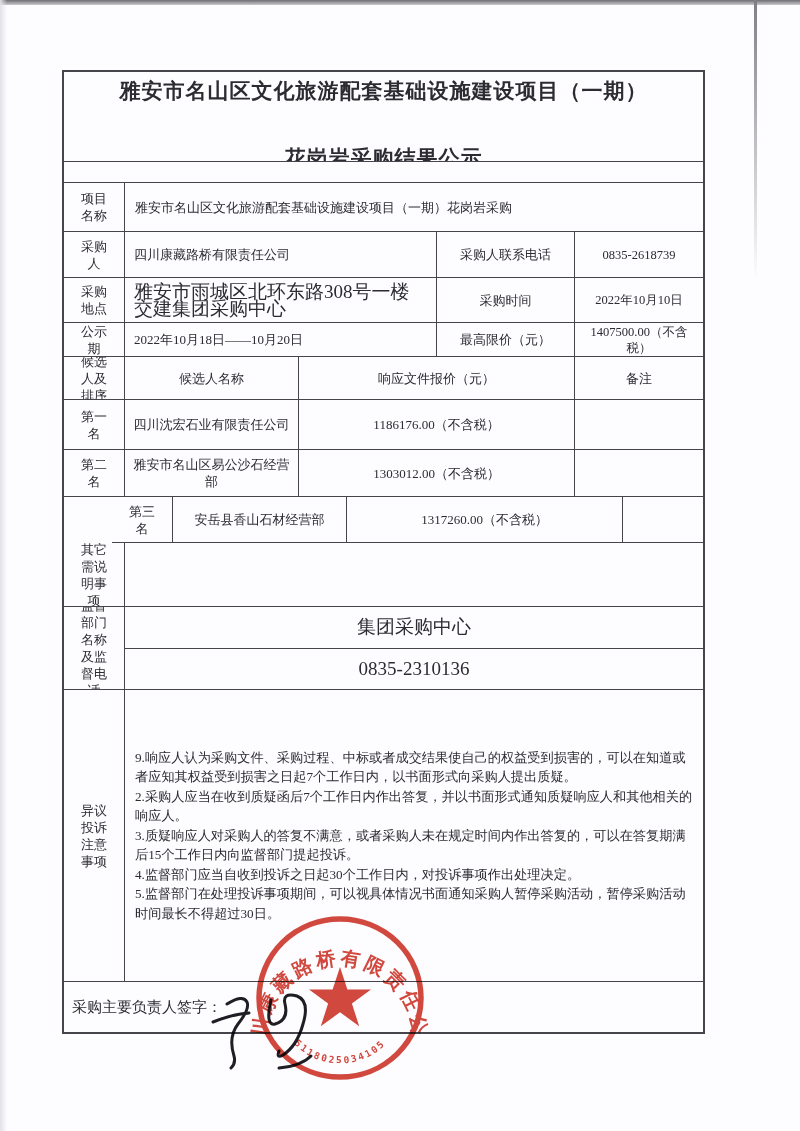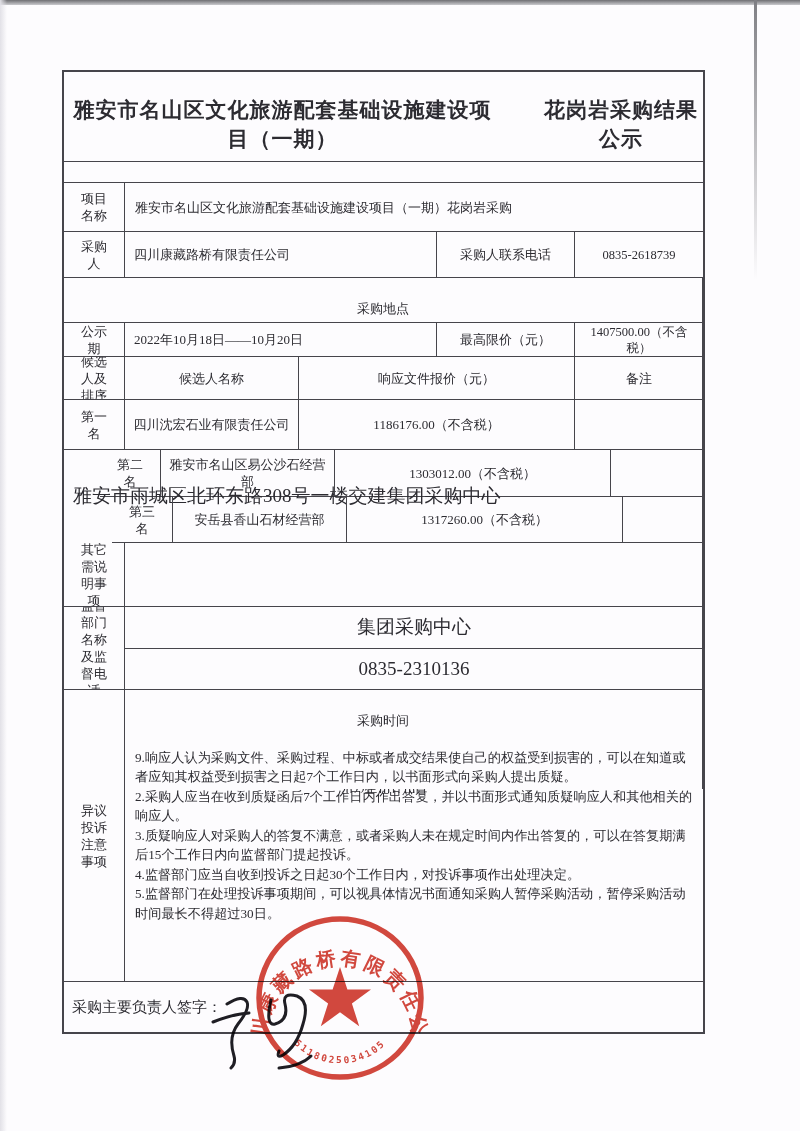--- a/index.html
+++ b/index.html
@@ -16,25 +16,25 @@
 
   
   .tbl{position:absolute;left:62px;top:70px;width:643px;border:2px solid #46454b;box-sizing:border-box;}
   .row{display:flex;border-bottom:1.5px solid #46454b;box-sizing:border-box;align-items:stretch;}
   .row:last-child{border-bottom:none;}
   .cell{border-right:1.5px solid #46454b;box-sizing:border-box;display:flex;align-items:center;
     font-size:13px;line-height:17px;overflow:hidden;}
   .cell:last-child{border-right:none;}
 
   .h-title{height:90px;} .h-spacer{height:21px;} .h-project{height:49px;} .h-purchaser{height:46px;}
-  .h-location{height:45px;flex-direction:column;} .h-publicity{height:34px;} .h-chead{height:43px;} .h-c1{height:50px;}
-  .h-c2{height:47px;margin-left:36px;} .h-c3{height:46px;margin-left:48px;} .h-other{height:64px;} .h-super{height:83px;}
+  .h-location{height:45px;} .h-publicity{height:34px;} .h-chead{height:43px;} .h-c1{height:50px;}
+  .h-c2{height:47px;} .h-c3{height:46px;margin-left:48px;} .h-other{height:64px;} .h-super{height:83px;}
   .h-objection{height:292px;} .h-sign{height:50px;}
 
-  .title-cell{flex:1;flex-direction:row;justify-content:center;text-align:center;
+  .title-cell{flex:1;flex-direction:column;justify-content:center;text-align:center;
     font-weight:700;font-size:21px;line-height:29px;letter-spacing:1px;padding-top:16px;gap:38px;}
   .lab{flex:0 0 61px;justify-content:center;text-align:center;padding:3px 17px;}
   .full-val{flex:1;padding:3px 10px;}
   .va1{flex:0 0 312px;padding:3px 9px;}
   .va2{flex:0 0 138px;justify-content:center;text-align:right;padding:3px 4px;}
   .va3{flex:1;justify-content:center;text-align:center;padding:2px 7px;font-size:12.5px;line-height:16px;}
   .vb1{flex:0 0 174px;justify-content:center;text-align:center;padding:3px 6px;}
   .vb2{flex:0 0 276px;justify-content:center;text-align:center;padding:3px 8px;}
   .vb3{flex:1;}
   .sup-right{flex:1;display:flex;flex-direction:column;}

